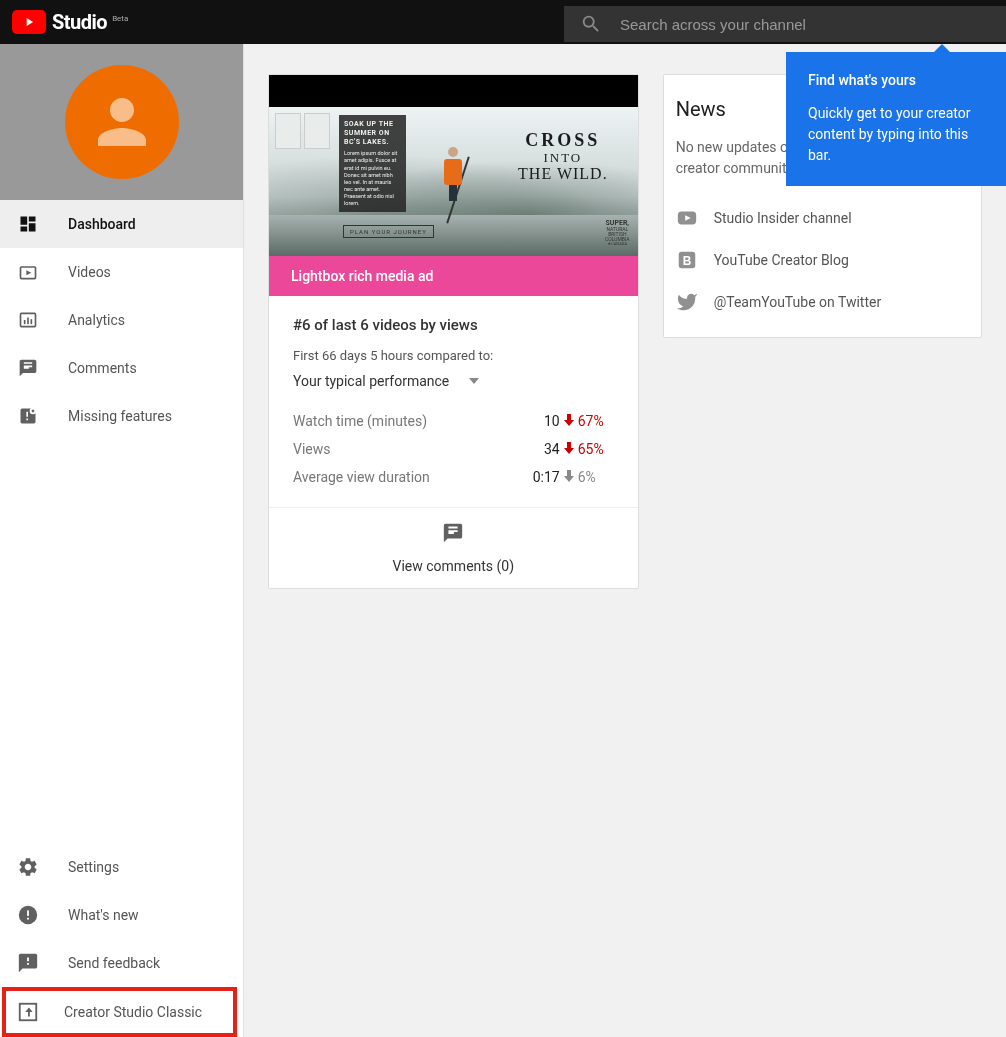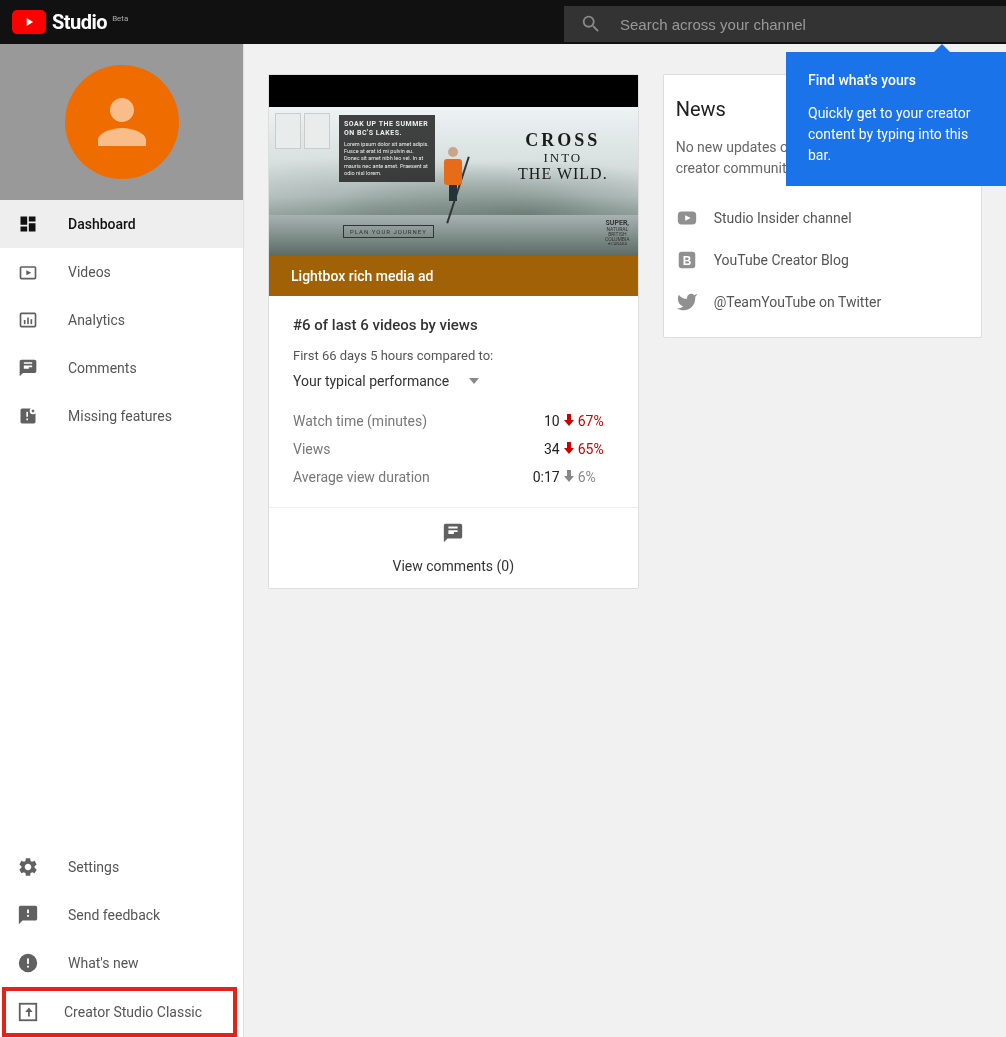--- a/index.html
+++ b/index.html
@@ -183,35 +183,35 @@
       font-family: 'Comic Sans MS', cursive; color: #1a1a1a; line-height: 1.1;
     }
     .thumb-text-right .l1 { font-size: 18px; letter-spacing: 3px; font-weight:700; }
     .thumb-text-right .l2 { font-size: 13px; letter-spacing: 2px; }
     .thumb-text-right .l3 { font-size: 16px; letter-spacing: 1px; }
     .thumb-sidecards {
       position: absolute; left: 6px; top: 38px; display: flex; gap: 3px;
     }
     .thumb-sidecards .sc { width: 26px; height: 36px; background: #e8eceb; border: 1px solid #ccc; }
     .thumb-overlay-box {
-      position: absolute; left: 70px; top: 40px; width: 96px; background: rgba(40,40,40,0.88);
+      position: absolute; left: 70px; top: 40px; width: 67px; background: rgba(40,40,40,0.88);
       color: #eee; font-size: 5.5px; padding: 5px; line-height:1.3;
     }
     .thumb-overlay-box .ob-title { font-size: 7px; font-weight: 700; margin-bottom: 3px; letter-spacing: 0.5px; }
     .thumb-btn {
       position: absolute; left: 74px; bottom: 18px; font-size: 6px; letter-spacing: 1px;
       border: 1px solid #333; padding: 2px 6px; color: #333;
     }
     .thumb-bc {
       position: absolute; right: 8px; bottom: 10px; font-size: 5px; text-align: center; line-height:1; color:#333;
     }
     .thumb-bc .b1 { font-size: 7px; font-weight: 700; }
     
     .video-title-bar {
-      background: #a16207;
+      background: #ec4899;
       color: #fff;
       font-size: 14px;
       padding: 12px 22px;
       font-weight: 500;
     }
     
     .video-stats {
       padding: 20px 24px 16px;
       border-bottom: 1px solid #eee;
     }
@@ -358,34 +358,34 @@
         <span class="nicon">
             <svg viewBox="0 0 24 24" width="22" height="22">
               <path d="M19.14 12.94c.04-.3.06-.61.06-.94 0-.32-.02-.64-.07-.94l2.03-1.58c.18-.14.23-.41.12-.61l-1.92-3.32c-.12-.22-.37-.29-.59-.22l-2.39.96c-.5-.38-1.03-.7-1.62-.94l-.36-2.54c-.04-.24-.24-.41-.48-.41h-3.84c-.24 0-.43.17-.47.41l-.36 2.54c-.59.24-1.13.57-1.62.94l-2.39-.96c-.22-.08-.47 0-.59.22L2.74 8.87c-.12.21-.08.47.12.61l2.03 1.58c-.05.3-.07.63-.07.94s.02.64.07.94l-2.03 1.58c-.18.14-.23.41-.12.61l1.92 3.32c.12.22.37.29.59.22l2.39-.96c.5.38 1.03.7 1.62.94l.36 2.54c.05.24.24.41.48.41h3.84c.24 0 .44-.17.47-.41l.36-2.54c.59-.24 1.13-.56 1.62-.94l2.39.96c.22.08.47 0 .59-.22l1.92-3.32c.12-.22.07-.47-.12-.61l-2.01-1.58zM12 15.6c-1.98 0-3.6-1.62-3.6-3.6s1.62-3.6 3.6-3.6 3.6 1.62 3.6 3.6-1.62 3.6-3.6 3.6z"></path>
             </svg>
           </span>
         <span>Settings</span>
       </div>
       <div class="nav-item">
         <span class="nicon">
             <svg viewBox="0 0 24 24" width="22" height="22">
-              <path d="M20 2H4c-1.1 0-2 .9-2 2v18l4-4h14c1.1 0 2-.9 2-2V4c0-1.1-.9-2-2-2zm-7 12h-2v-2h2v2zm0-4h-2V6h2v4z"></path>
-            </svg>
-          </span>
-        <span>Send feedback</span>
-      </div>
-      <div class="nav-item">
-        <span class="nicon">
-            <svg viewBox="0 0 24 24" width="22" height="22">
               <circle cx="12" cy="12" r="10"></circle>
               <rect x="11" y="7" width="2" height="6" fill="#fff"></rect>
               <rect x="11" y="15" width="2" height="2" fill="#fff"></rect>
             </svg>
           </span>
         <span>What's new</span>
+      </div>
+      <div class="nav-item">
+        <span class="nicon">
+            <svg viewBox="0 0 24 24" width="22" height="22">
+              <path d="M20 2H4c-1.1 0-2 .9-2 2v18l4-4h14c1.1 0 2-.9 2-2V4c0-1.1-.9-2-2-2zm-7 12h-2v-2h2v2zm0-4h-2V6h2v4z"></path>
+            </svg>
+          </span>
+        <span>Send feedback</span>
       </div>
       <div class="classic-highlight">
         <div class="nav-item">
           <span class="nicon">
               <svg viewBox="0 0 24 24" width="22" height="22">
                 <rect x="3" y="3" width="18" height="18" fill="none" stroke="#606060" stroke-width="2"></rect>
                 <path d="M13 7l-4 5h3v5h2v-5h3z"></path>
               </svg>
             </span>
           <span>Creator Studio Classic</span>

